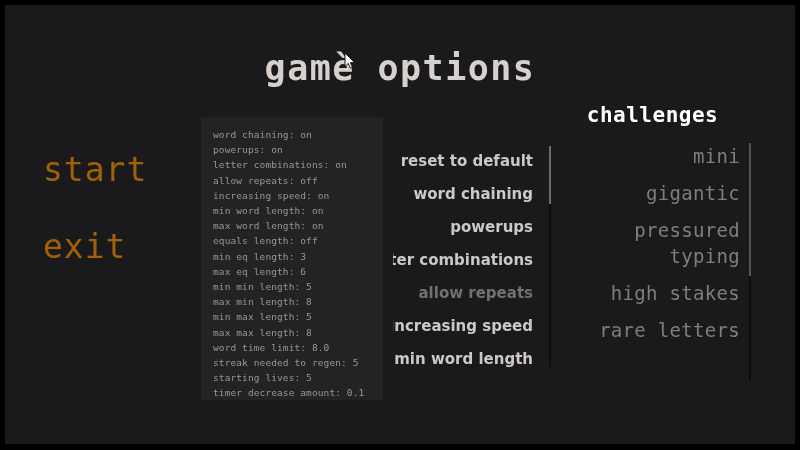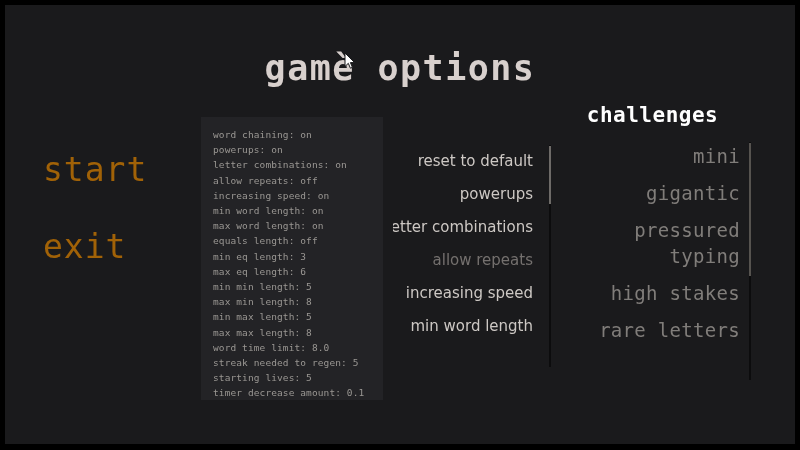--- a/index.html
+++ b/index.html
@@ -97,20 +97,21 @@
     font-family: "DejaVu Sans", sans-serif;
     font-size: 15px;
     color: #cdc8c4;
     text-align: right;
     line-height: 1;
     height: 33px;
     display: flex;
     align-items: center;
     justify-content: flex-end;
     white-space: nowrap;
+    font-weight: bold;
   }
   .optitem.dim { color: #74706e; }
 
   #options-scroll {
     position: absolute;
     left: 544px;
     top: 140px;
     width: 2px;
     height: 222px;
     background: #0c0c0d;
@@ -212,20 +213,21 @@
       <div class="statline">min max length: 5</div>
       <div class="statline">max max length: 8</div>
       <div class="statline">word time limit: 8.0</div>
       <div class="statline">streak needed to regen: 5</div>
       <div class="statline">starting lives: 5</div>
       <div class="statline">timer decrease amount: 0.1</div>
     </div>
 
     <div id="options-col">
       <div class="optitem">reset to default</div>
+      <div class="optitem">word chaining</div>
       <div class="optitem">powerups</div>
       <div class="optitem">letter combinations</div>
       <div class="optitem dim">allow repeats</div>
       <div class="optitem">increasing speed</div>
       <div class="optitem">min word length</div>
     </div>
 
     <div id="options-scroll">
       <div id="options-thumb"></div>
     </div>

